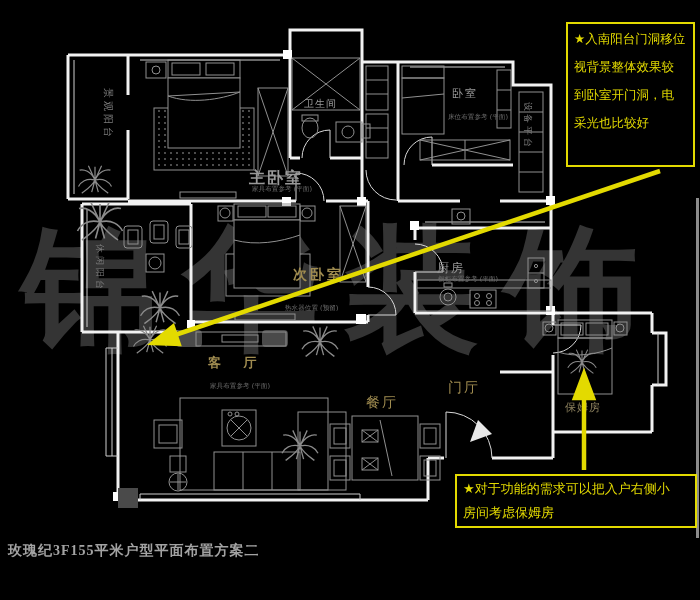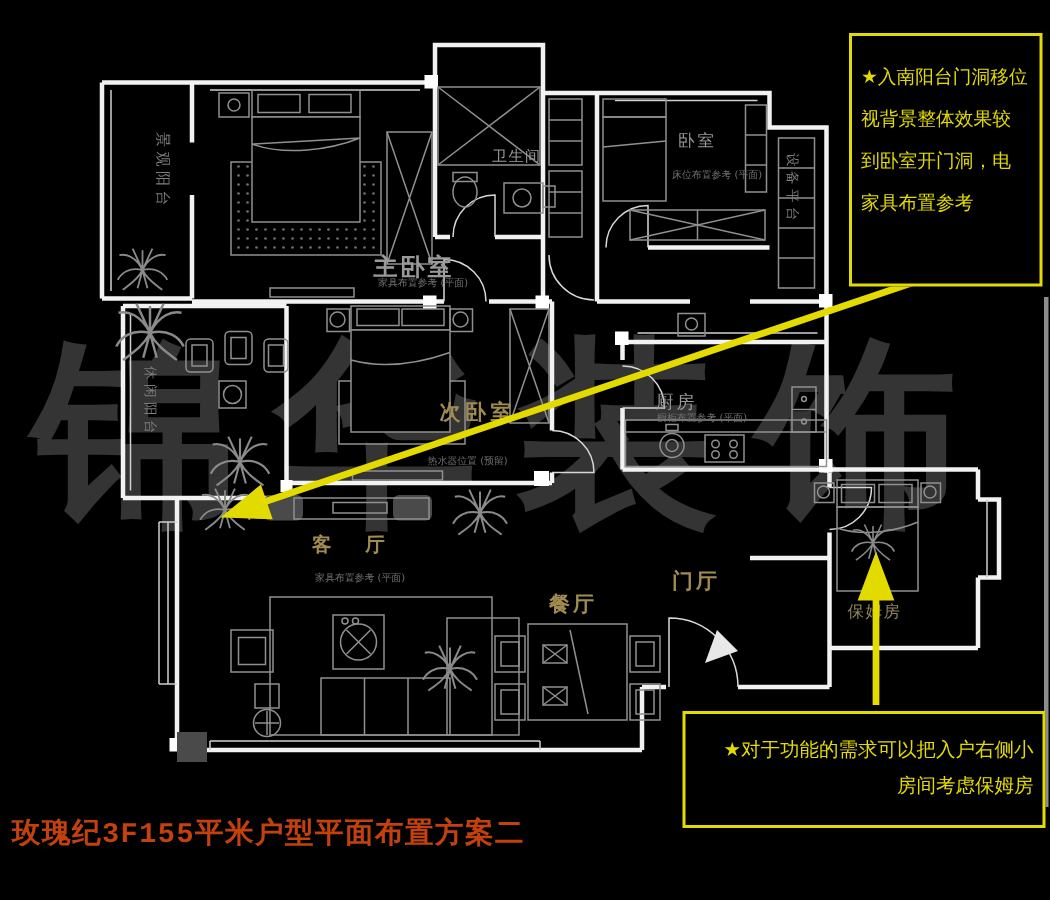--- a/index.html
+++ b/index.html
@@ -13,27 +13,27 @@
   svg#arrows{z-index:4;}
   .room-label{position:absolute;z-index:3;white-space:nowrap;}
   .gold{color:#a08c50;}
   .gray{color:#9a9a9a;}
   .dimgold{color:#8f835f;}
   .sub-note{position:absolute;z-index:3;color:#6f6f6f;font-size:10px;white-space:nowrap;
             transform:scale(0.66);transform-origin:left top;}
   .v-label{position:absolute;z-index:3;color:#7c7c7c;font-size:10px;letter-spacing:3px;
            white-space:nowrap;transform-origin:left top;transform:rotate(90deg);}
   .note-box{position:absolute;z-index:5;background:#000;border:2px solid #e3da00;
-            color:#e3da00;font-size:12.5px;padding:13px 6px;}
+            color:#e3da00;font-size:12.5px;padding:1px 6px;}
   .note-box .line{line-height:28px;white-space:nowrap;}
   #note-top{left:566px;top:22px;width:113px;height:139px;}
   #note-bottom{left:455px;top:474px;width:226px;height:48px;}
-  #note-bottom .line{line-height:24px;font-size:13px;text-align:right;}
-  #plan-title{position:absolute;z-index:5;left:8px;top:542px;color:#c2410c;
-              font-family:Liberation Mono, monospace;font-weight:700;font-size:19px;
+  #note-bottom .line{line-height:24px;font-size:13px;}
+  #plan-title{position:absolute;z-index:5;left:8px;top:542px;color:#a3a3a3;
+              font-family:Liberation Serif, serif;font-weight:700;font-size:14px;
               letter-spacing:1px;white-space:nowrap;}
 </style>
 </head>
 <body>
 
 <div id="stage">
 
   <div id="watermark">锦华装饰</div>
 
   <svg class="layer" width="700" height="600" viewBox="0 0 700 600">
@@ -255,36 +255,36 @@
       <use href="#plant" transform="translate(300,446) scale(1.2)"></use>
       <use href="#plant" transform="translate(582,362) scale(0.95)"></use>
     </g>
 
     <rect x="696" y="198" width="3" height="340" fill="#8c8c8c"></rect>
   </svg>
 
   <div class="room-label gray" style="left:249px;top:168px;font-size:16px;font-weight:700;letter-spacing:2px;">主卧室</div>
   <div class="sub-note" style="left:252px;top:184px;">家具布置参考 (平面)</div>
 
-  <div class="room-label gray" style="left:328px;top:97px;font-size:10px;letter-spacing:1px;">卫生间</div>
+  <div class="room-label gray" style="left:304px;top:97px;font-size:10px;letter-spacing:1px;">卫生间</div>
 
   <div class="room-label gray" style="left:452px;top:86px;font-size:11px;letter-spacing:2px;">卧室</div>
   <div class="sub-note" style="left:448px;top:112px;">床位布置参考 (平面)</div>
 
   <div class="room-label gold" style="left:293px;top:266px;font-size:14px;font-weight:700;letter-spacing:3px;">次卧室</div>
 
   <div class="room-label gray" style="left:437px;top:260px;font-size:12px;letter-spacing:2px;">厨房</div>
   <div class="sub-note" style="left:438px;top:274px;">橱柜布置参考 (平面)</div>
 
   <div class="room-label gold" style="left:208px;top:354px;font-size:13px;font-weight:700;letter-spacing:9px;">客 厅</div>
   <div class="sub-note" style="left:210px;top:381px;">家具布置参考 (平面)</div>
 
-  <div class="room-label gold" style="left:366px;top:394px;font-size:14px;font-weight:700;letter-spacing:2px;">餐厅</div>
-
-  <div class="room-label gold" style="left:448px;top:379px;font-size:14px;font-weight:700;letter-spacing:2px;">门厅</div>
+  <div class="room-label gold" style="left:366px;top:394px;font-size:14px;font-weight:400;letter-spacing:2px;">餐厅</div>
+
+  <div class="room-label gold" style="left:448px;top:379px;font-size:14px;font-weight:400;letter-spacing:2px;">门厅</div>
 
   <div class="room-label dimgold" style="left:565px;top:400px;font-size:11px;letter-spacing:1px;">保姆房</div>
 
   <div class="room-label gray sub-note" style="left:285px;top:303px;">热水器位置 (预留)</div>
 
   <div class="v-label" style="left:115px;top:88px;">景观阳台</div>
   <div class="v-label" style="left:106px;top:244px;font-size:9px;">休闲阳台</div>
   <div class="v-label" style="left:534px;top:102px;font-size:9px;">设备平台</div>
 
   <svg id="arrows" class="layer" width="700" height="600" viewBox="0 0 700 600">
@@ -293,21 +293,21 @@
       <polygon points="0,0 -24,-9 -24,9" transform="translate(153,343) rotate(161.3)"></polygon>
       <line x1="584" y1="470" x2="584" y2="386"></line>
       <polygon points="0,0 -24,-9 -24,9" transform="translate(584,374) rotate(-90)"></polygon>
     </g>
   </svg>
 
   <div id="note-top" class="note-box">
     <div class="line">★入南阳台门洞移位</div>
     <div class="line">视背景整体效果较</div>
     <div class="line">到卧室开门洞，电</div>
-    <div class="line">家具布置参考</div>
+    <div class="line">采光也比较好</div>
   </div>
 
   <div id="note-bottom" class="note-box">
     <div class="line">★对于功能的需求可以把入户右侧小</div>
     <div class="line">房间考虑保姆房</div>
   </div>
 
   <div id="plan-title">玫瑰纪3F155平米户型平面布置方案二</div>
 
 </div>

